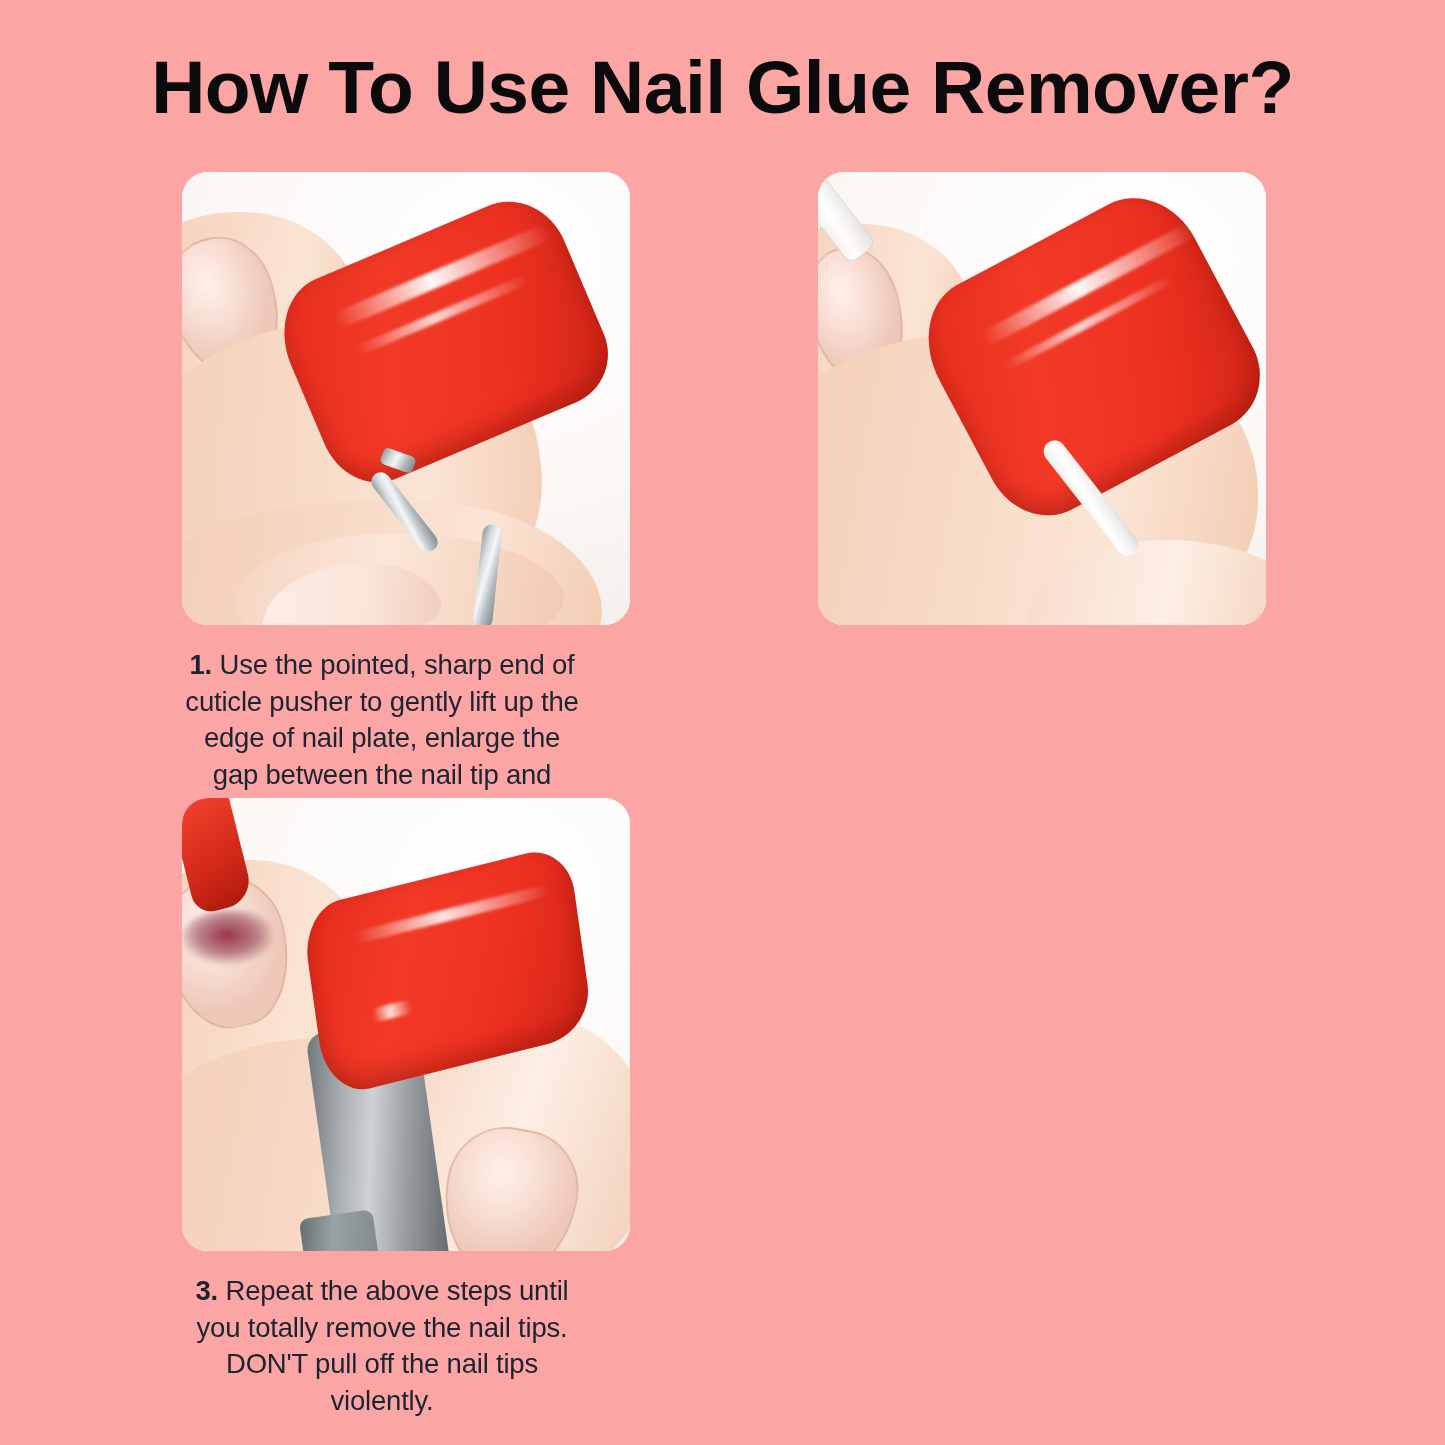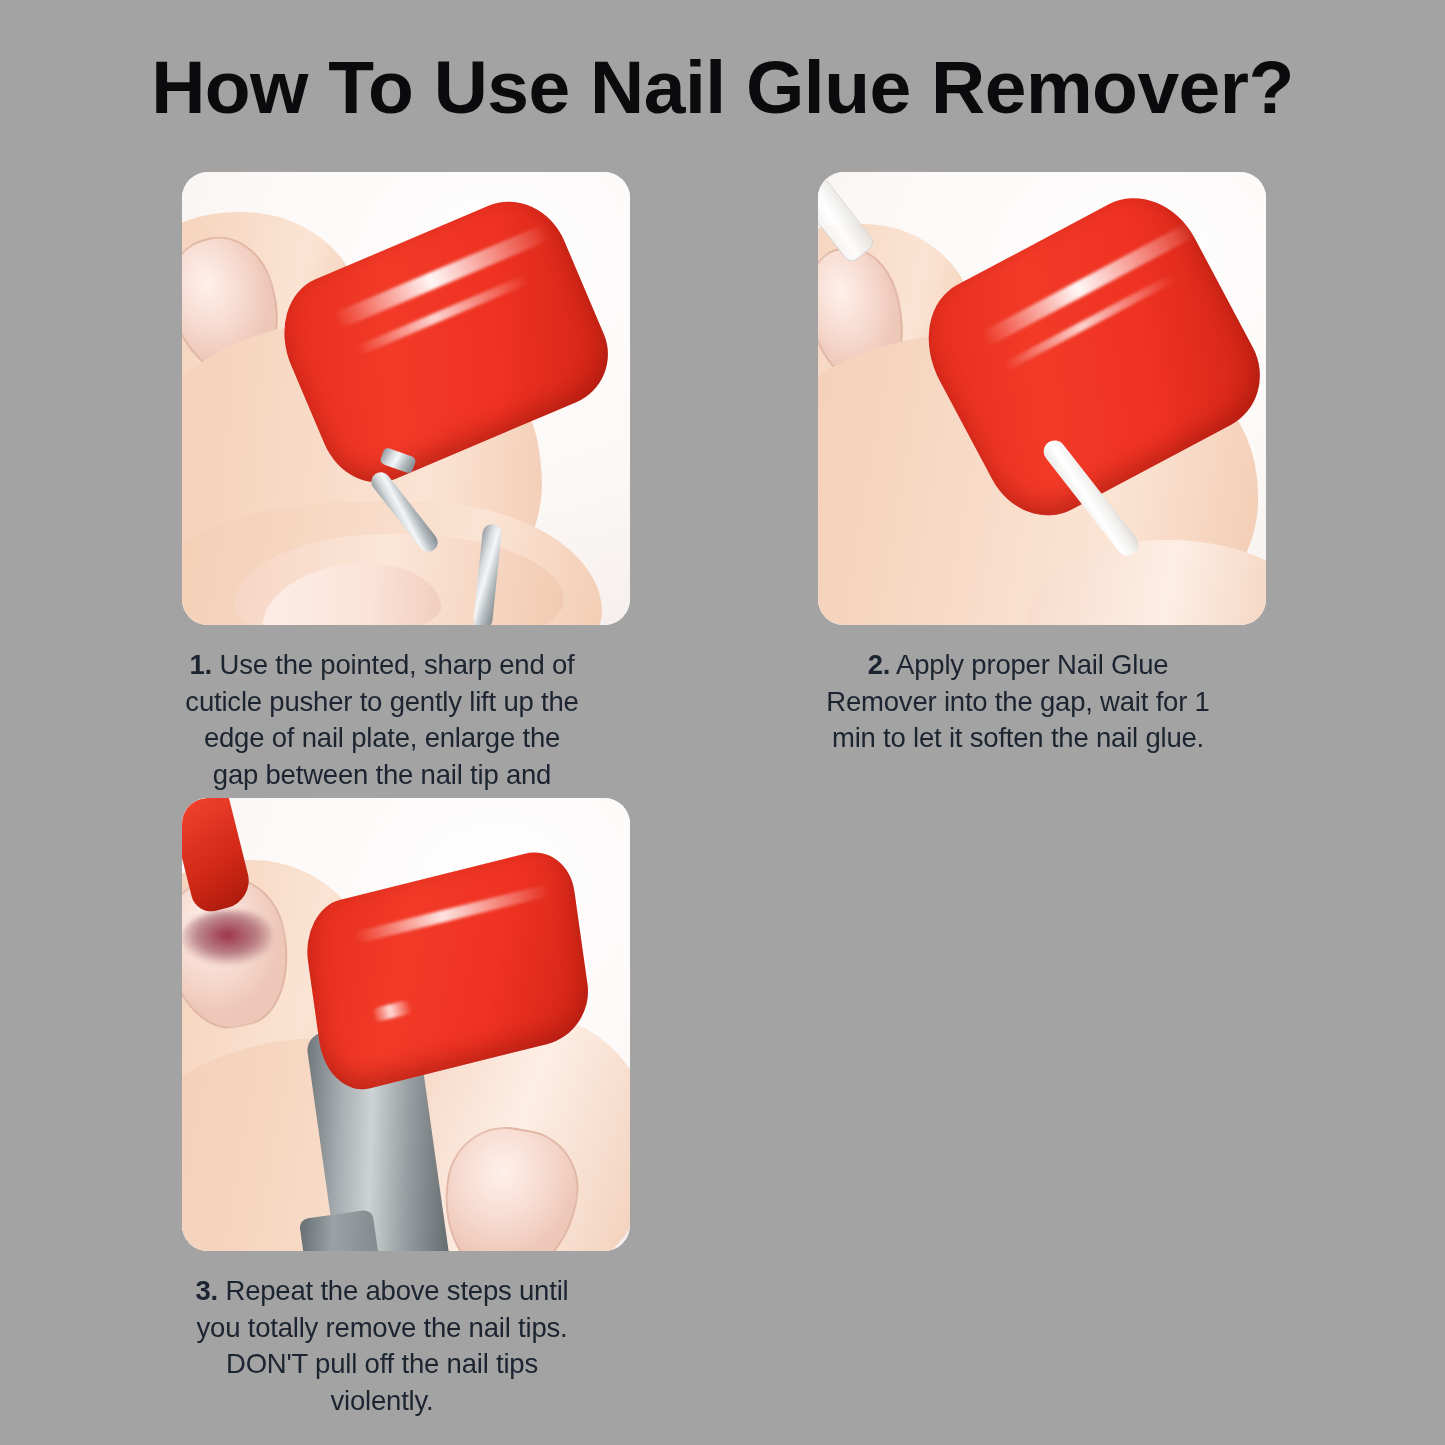--- a/index.html
+++ b/index.html
@@ -10,21 +10,21 @@
     background: #cbe6fa;
     font-family: "Liberation Sans", sans-serif;
     overflow: hidden;
     position: relative;
   }
 
   .page {
     width: 1445px;
     height: 1445px;
     position: relative;
-    background: #a3a3a3;
+    background: #fca5a5;
   }
 
   
   .title {
     position: absolute;
     top: 44px;
     left: 0;
     width: 1445px;
     text-align: center;
     font-size: 75px;
@@ -372,23 +372,20 @@
           <div class="nail-natural s2-nail-left"></div>
           <div class="finger s2-finger-main"></div>
           <div class="nail-red s2-nail-red"></div>
           <div class="gloss s2-gloss-a"></div>
           <div class="gloss s2-gloss-b"></div>
           <div class="finger s2-finger-low"></div>
           <div class="plastic-stick s2-stick"></div>
           <div class="s2-stick-cap"></div>
         </div>
       </div>
-      <p class="caption">
-        <span class="num">2.</span><span> Apply proper Nail Glue Remover into the gap, wait for 1 min to let it soften the nail glue.</span>
-      </p>
     </div>
 
     <div class="step step-3">
       <div class="photo">
         <div class="scene">
           <div class="bg-white"></div>
           <div class="soft-shadow s3-sh"></div>
           <div class="finger s3-finger-thumb"></div>
           <div class="nail-natural s3-nail-thumb"></div>
           <div class="finger s3-finger-main"></div>

